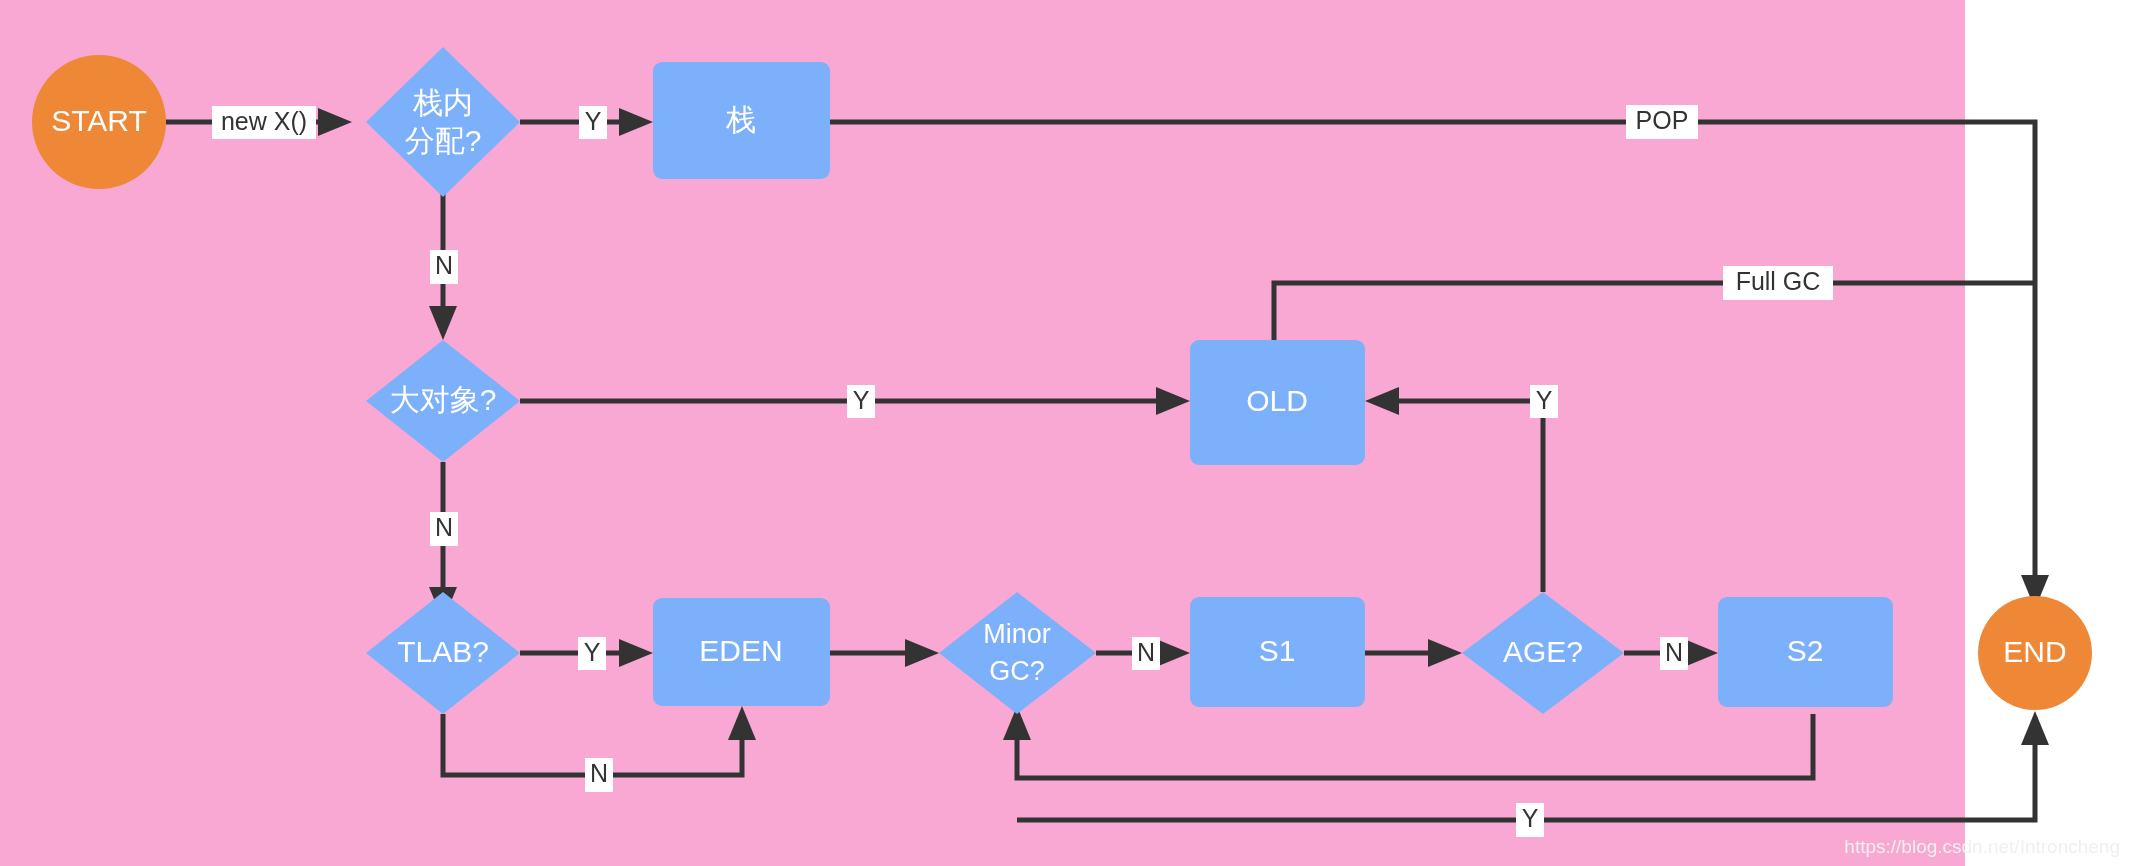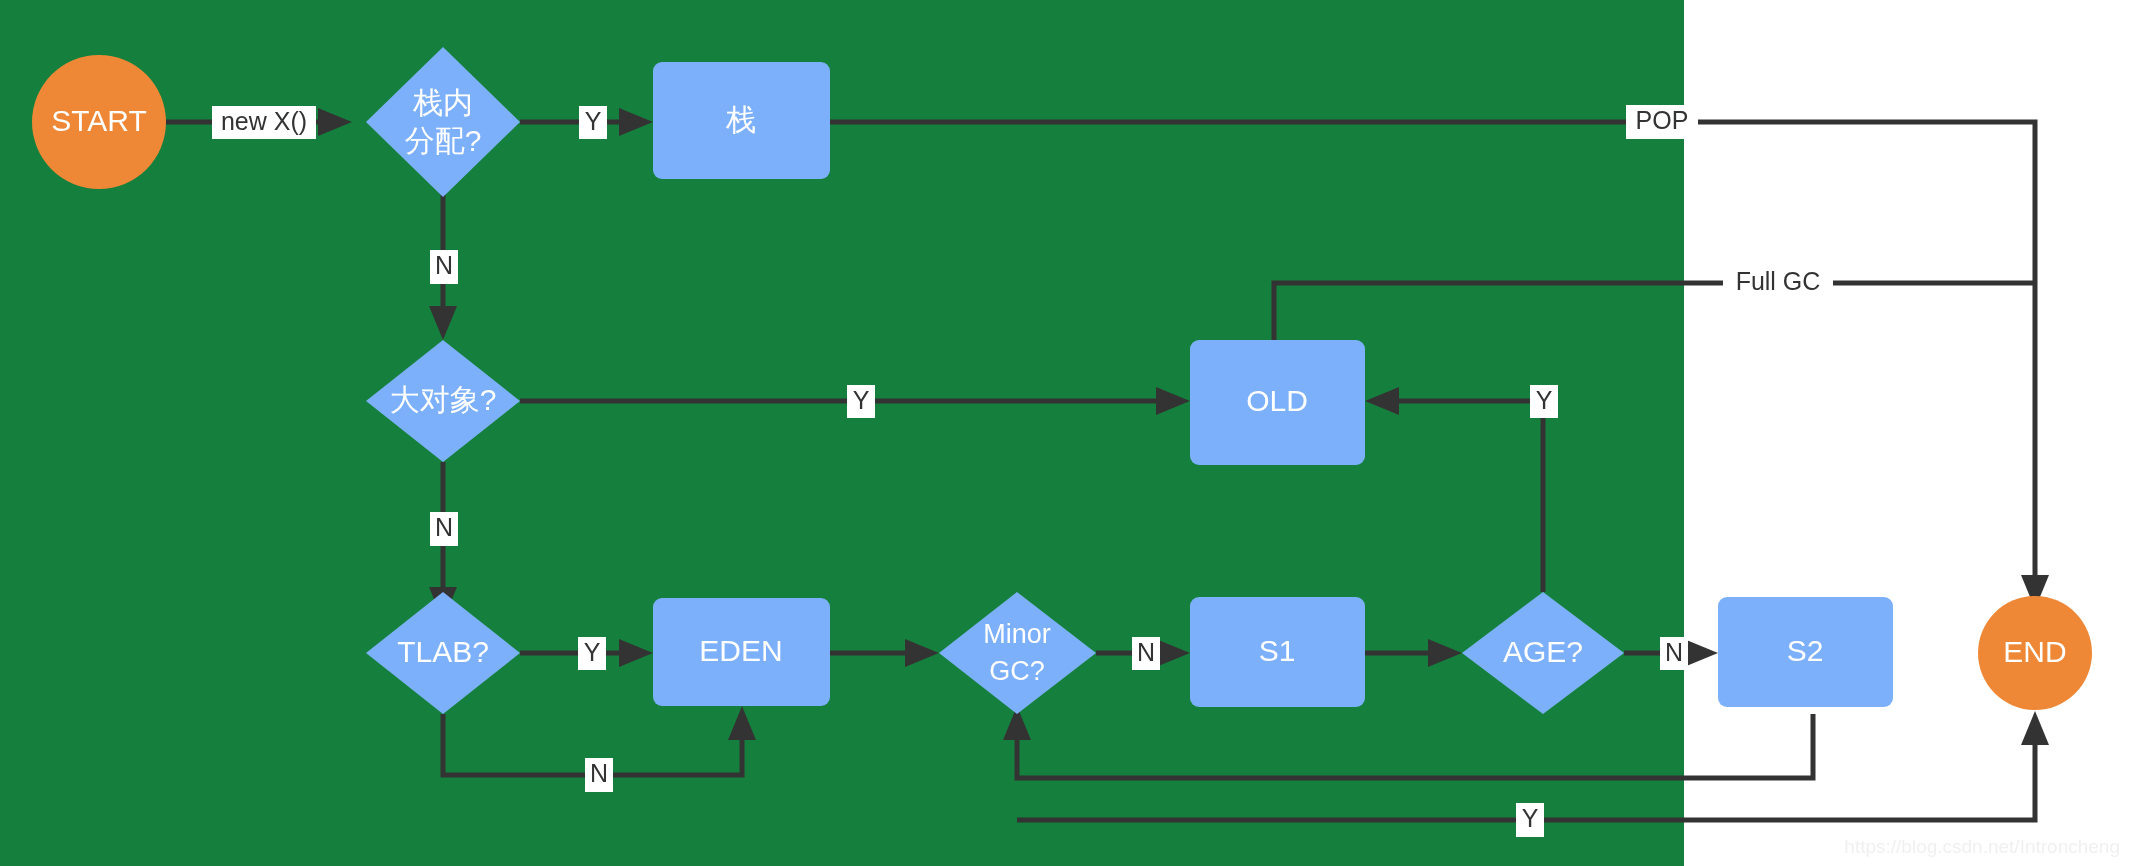--- a/index.html
+++ b/index.html
@@ -8,23 +8,23 @@
     background: #ffffff;
   }
   body {
     width: 2130px;
     height: 866px;
     font-family: "Liberation Sans", sans-serif;
     overflow: hidden;
   }
   #diagram-root {
     position: relative;
-    width: 1684px;
+    width: 1965px;
     height: 866px;
-    background: #15803d;
+    background: #f9a8d4;
   }
   svg.flow {
     position: absolute;
     top: 0;
     left: 0;
     width: 2130px;
     height: 866px;
     display: block;
   }
   .node-fill-blue { fill: #7DB0FA; }

